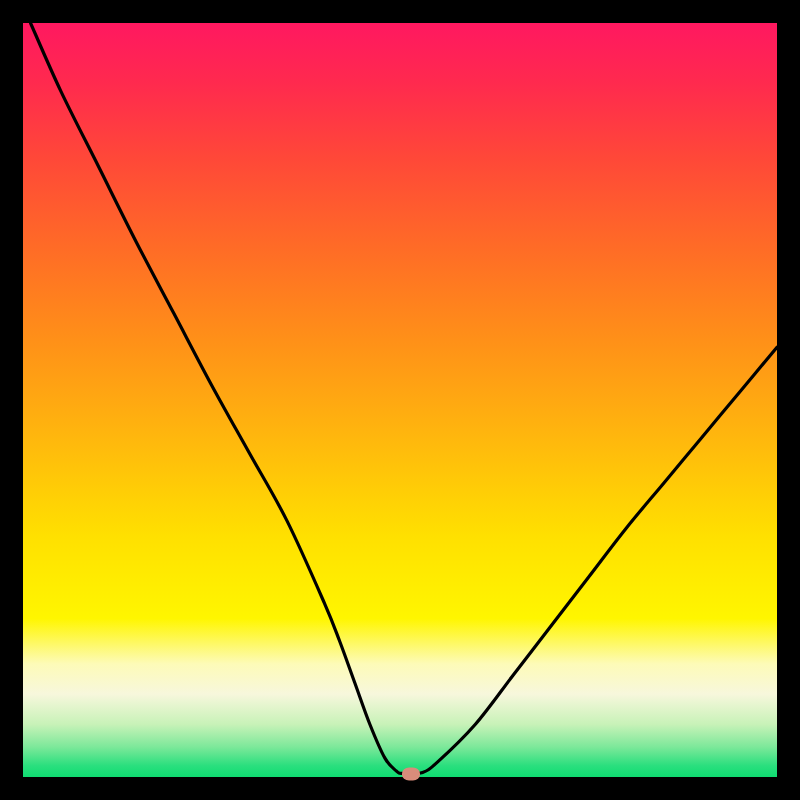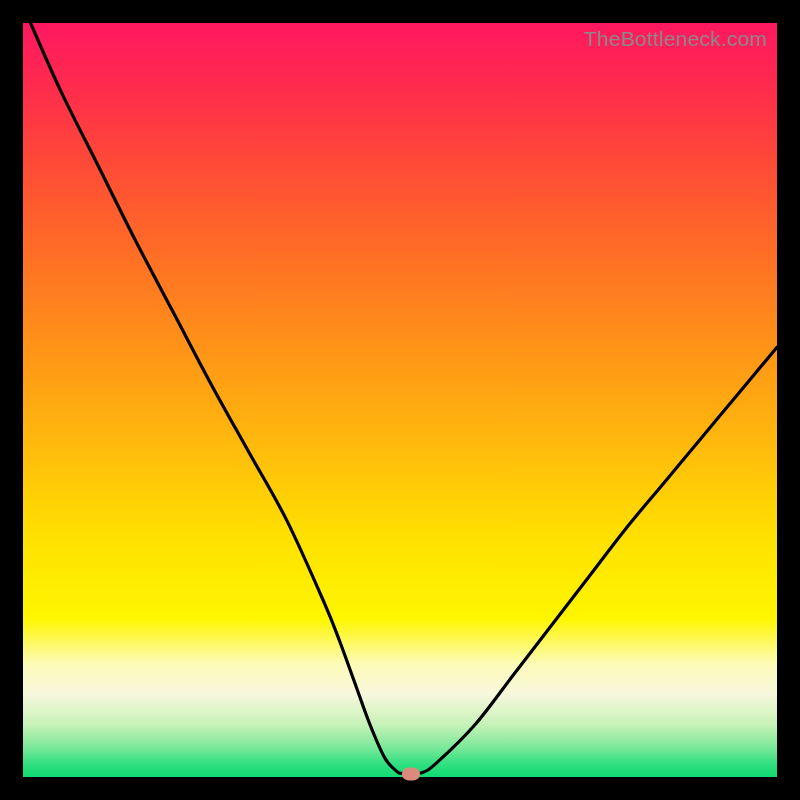--- a/index.html
+++ b/index.html
@@ -66,19 +66,18 @@
     border-radius: 7px / 6px;
     background: #d98c7b;
     transform: translate(-50%, -50%);
   }
 </style>
 </head>
 <body>
 
 <div class="frame">
   <div class="plot-area">
-    <div class="watermark">TheBottleneck.com</div>
     <svg class="curve" viewBox="0 0 754 754" preserveAspectRatio="none">
       <path id="curve-path" fill="none" stroke="#000" stroke-width="3.2" stroke-linecap="round" stroke-linejoin="round" d="M 7.54 0.00 C 12.57 11.31, 26.39 43.98, 37.70 67.86 C 49.01 91.74, 62.83 118.13, 75.40 143.26 C 87.97 168.39, 100.53 194.16, 113.10 218.66 C 125.67 243.17, 138.23 266.41, 150.80 290.29 C 163.37 314.17, 175.93 338.67, 188.50 361.92 C 201.07 385.17, 213.63 407.16, 226.20 429.78 C 238.77 452.40, 251.33 472.51, 263.90 497.64 C 276.47 522.77, 292.80 560.47, 301.60 580.58 C 310.40 600.69, 311.65 605.08, 316.68 618.28 C 321.71 631.48, 326.73 645.93, 331.76 659.75 C 336.79 673.57, 341.81 688.65, 346.84 701.22 C 351.87 713.79, 357.52 727.36, 361.92 735.15 C 366.32 742.94, 370.72 745.45, 373.23 747.97 C 375.74 750.48, 375.12 749.85, 377.00 750.23 C 378.88 750.61, 380.77 750.36, 384.54 750.23 C 388.31 750.10, 394.59 751.36, 399.62 749.48 C 404.65 747.59, 405.90 746.96, 414.70 738.92 C 423.50 730.88, 439.83 715.67, 452.40 701.22 C 464.97 686.77, 477.53 668.55, 490.10 652.21 C 502.67 635.87, 515.23 619.54, 527.80 603.20 C 540.37 586.86, 552.93 570.53, 565.50 554.19 C 578.07 537.85, 590.63 520.89, 603.20 505.18 C 615.77 489.47, 628.33 475.02, 640.90 459.94 C 653.47 444.86, 666.03 429.78, 678.60 414.70 C 691.17 399.62, 703.73 384.54, 716.30 369.46 C 728.87 354.38, 747.72 331.76, 754.00 324.22"></path>
     </svg>
     <div id="marker" class="marker" style="left: 387.556px; top: 750.984px;"></div>
   </div>
 </div>
 
 </body></html>

